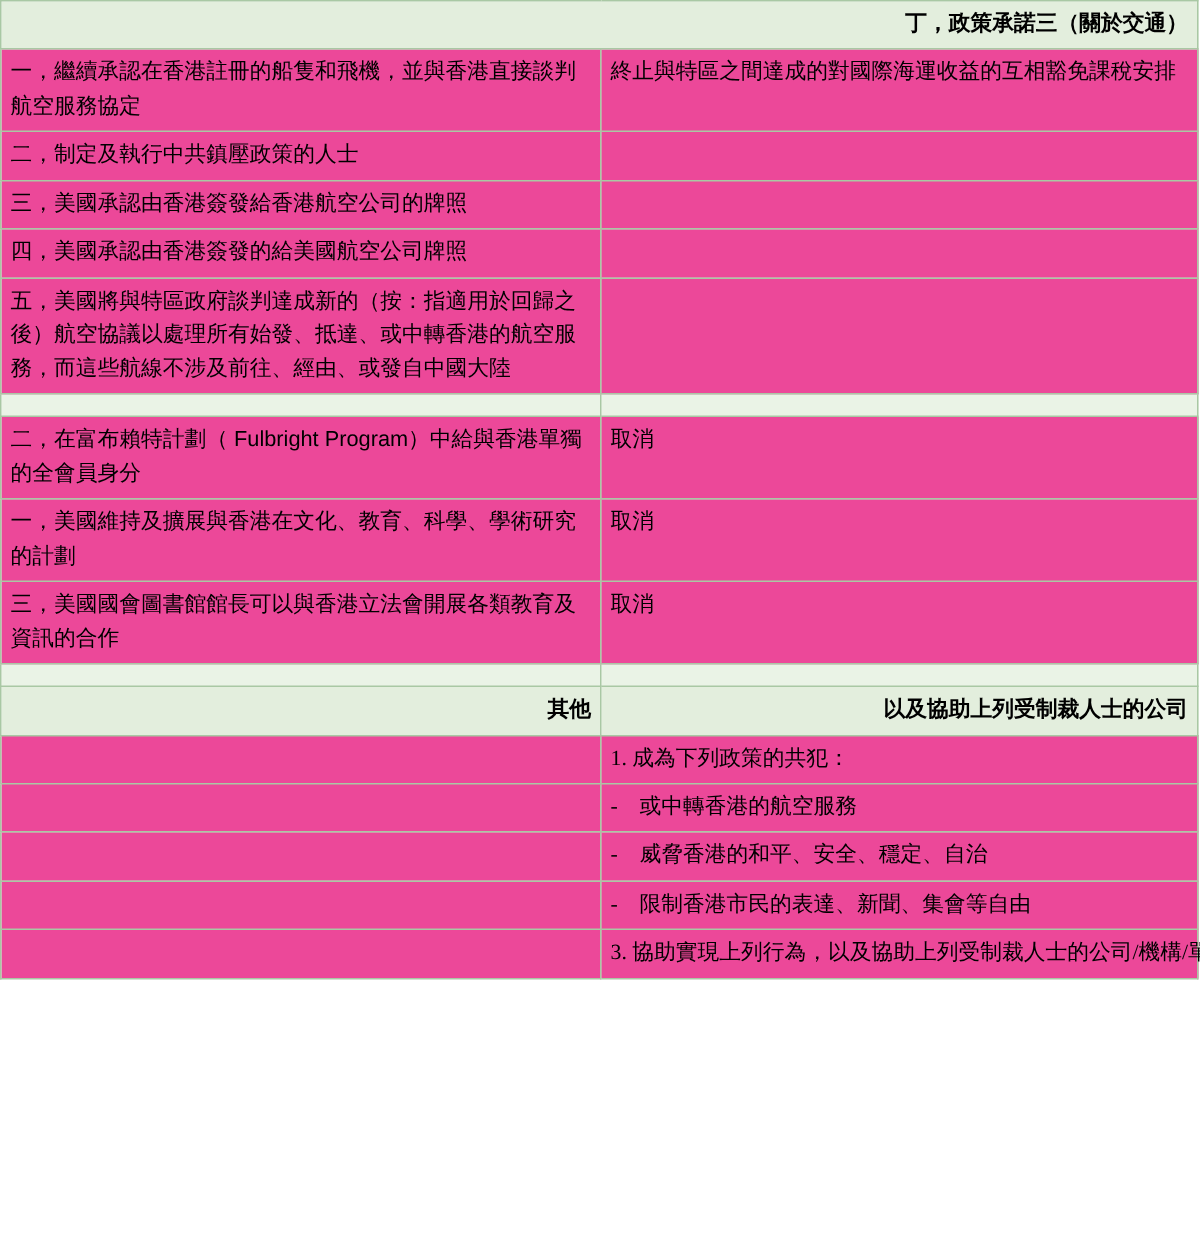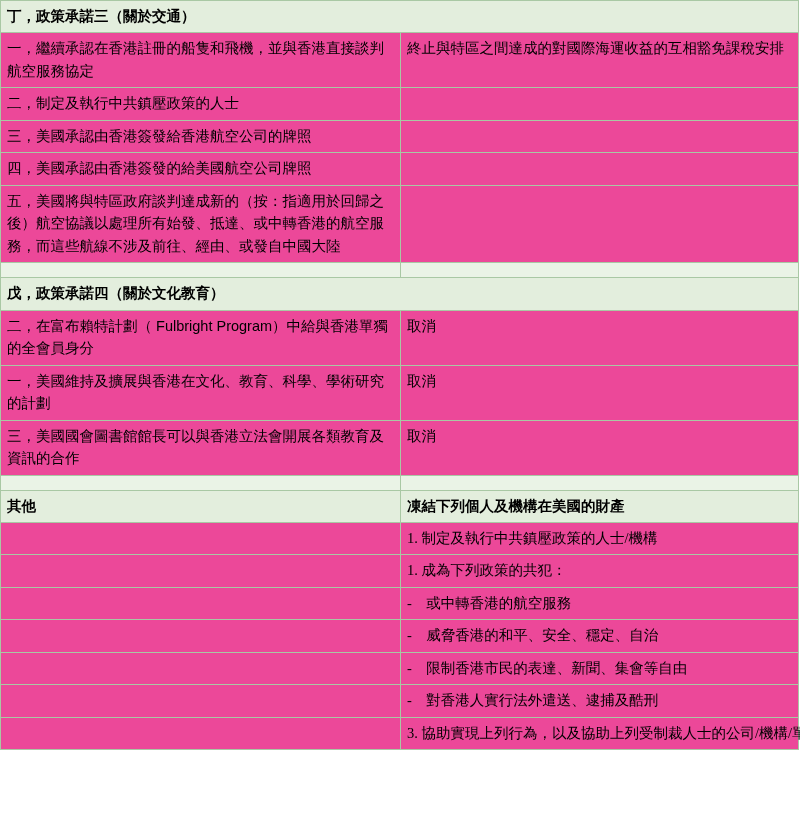--- a/index.html
+++ b/index.html
@@ -31,20 +31,21 @@
     background: #ec4899;
     word-wrap: break-word;
   }
   .doc-table tr.spacer td {
     height: 14px;
     padding: 0;
   }
   .heading td {
     font-weight: bold;
     background: #e3eedd;
+    text-align: right;
   }
   .bullet-cell {
     white-space: pre;
     font-family: Liberation Serif, serif;
   }
   td.blank { background: #eaf3e6; }
 </style>
 </head>
 <body>
 
@@ -74,65 +75,54 @@
         <td class="bullet-cell"></td>
       </tr>
       <tr>
         <td>五，美國將與特區政府談判達成新的（按：指適用於回歸之後）航空協議以處理所有始發、抵達、或中轉香港的航空服務，而這些航線不涉及前往、經由、或發自中國大陸</td>
         <td class="bullet-cell"></td>
       </tr>
       <tr class="spacer">
         <td class="blank"></td>
         <td class="blank"></td>
       </tr>
-      <tr class="heading">
-        <td colspan="2">戊，政策承諾四（關於文化教育）</td>
-      </tr>
       <tr>
         <td>二，在富布賴特計劃（ Fulbright Program）中給與香港單獨的全會員身分</td>
         <td class="bullet-cell">取消</td>
       </tr>
       <tr>
         <td>一，美國維持及擴展與香港在文化、教育、科學、學術研究的計劃</td>
         <td class="bullet-cell">取消</td>
       </tr>
       <tr>
         <td>三，美國國會圖書館館長可以與香港立法會開展各類教育及資訊的合作</td>
         <td class="bullet-cell">取消</td>
       </tr>
       <tr class="spacer">
         <td class="blank"></td>
         <td class="blank"></td>
       </tr>
       <tr class="heading">
         <td>其他</td>
-        <td>凍結下列個人及機構在美國的財產</td>
-      </tr>
-      <tr>
-        <td></td>
-        <td class="bullet-cell">1. 制定及執行中共鎮壓政策的人士/機構</td>
+        <td>以及協助上列受制裁人士的公司</td>
       </tr>
       <tr>
         <td></td>
         <td class="bullet-cell">1. 成為下列政策的共犯：</td>
       </tr>
       <tr>
         <td></td>
         <td class="bullet-cell">-　或中轉香港的航空服務</td>
       </tr>
       <tr>
         <td></td>
         <td class="bullet-cell">-　威脅香港的和平、安全、穩定、自治</td>
       </tr>
       <tr>
         <td></td>
         <td class="bullet-cell">-　限制香港市民的表達、新聞、集會等自由</td>
       </tr>
       <tr>
         <td></td>
-        <td class="bullet-cell">-　對香港人實行法外遣送、逮捕及酷刑</td>
-      </tr>
-      <tr>
-        <td></td>
         <td class="bullet-cell">3. 協助實現上列行為，以及協助上列受制裁人士的公司/機構/單位的負責人</td>
       </tr>
     </tbody>
 </table>
 
 </body></html>

